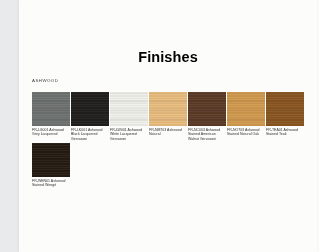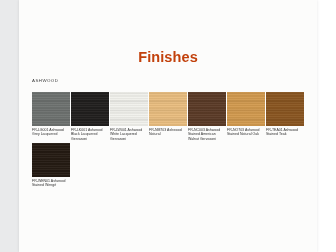--- a/index.html
+++ b/index.html
@@ -19,21 +19,21 @@
   #page-shadow{
     position:absolute;left:19px;top:0;width:298px;height:252px;
     box-shadow:0 0 3px rgba(0,0,0,0.10);
     pointer-events:none;
   }
   #white-right{position:absolute;left:317px;top:0;width:19px;height:252px;background:#ffffff;}
 
   .title{
     position:absolute;left:0;top:49px;width:298px;
     text-align:center;
-    font-size:14.5px;font-weight:bold;color:#c2410c;
+    font-size:14.5px;font-weight:bold;color:#000000;
     letter-spacing:0.1px;
   }
   .category{
     position:absolute;left:13px;top:78px;
     font-size:4.4px;font-weight:normal;color:#3b3b3b;
     letter-spacing:0.45px;
   }
 
   .grid{position:absolute;left:13px;top:92px;width:285px;}
   .row{display:block;position:relative;}

